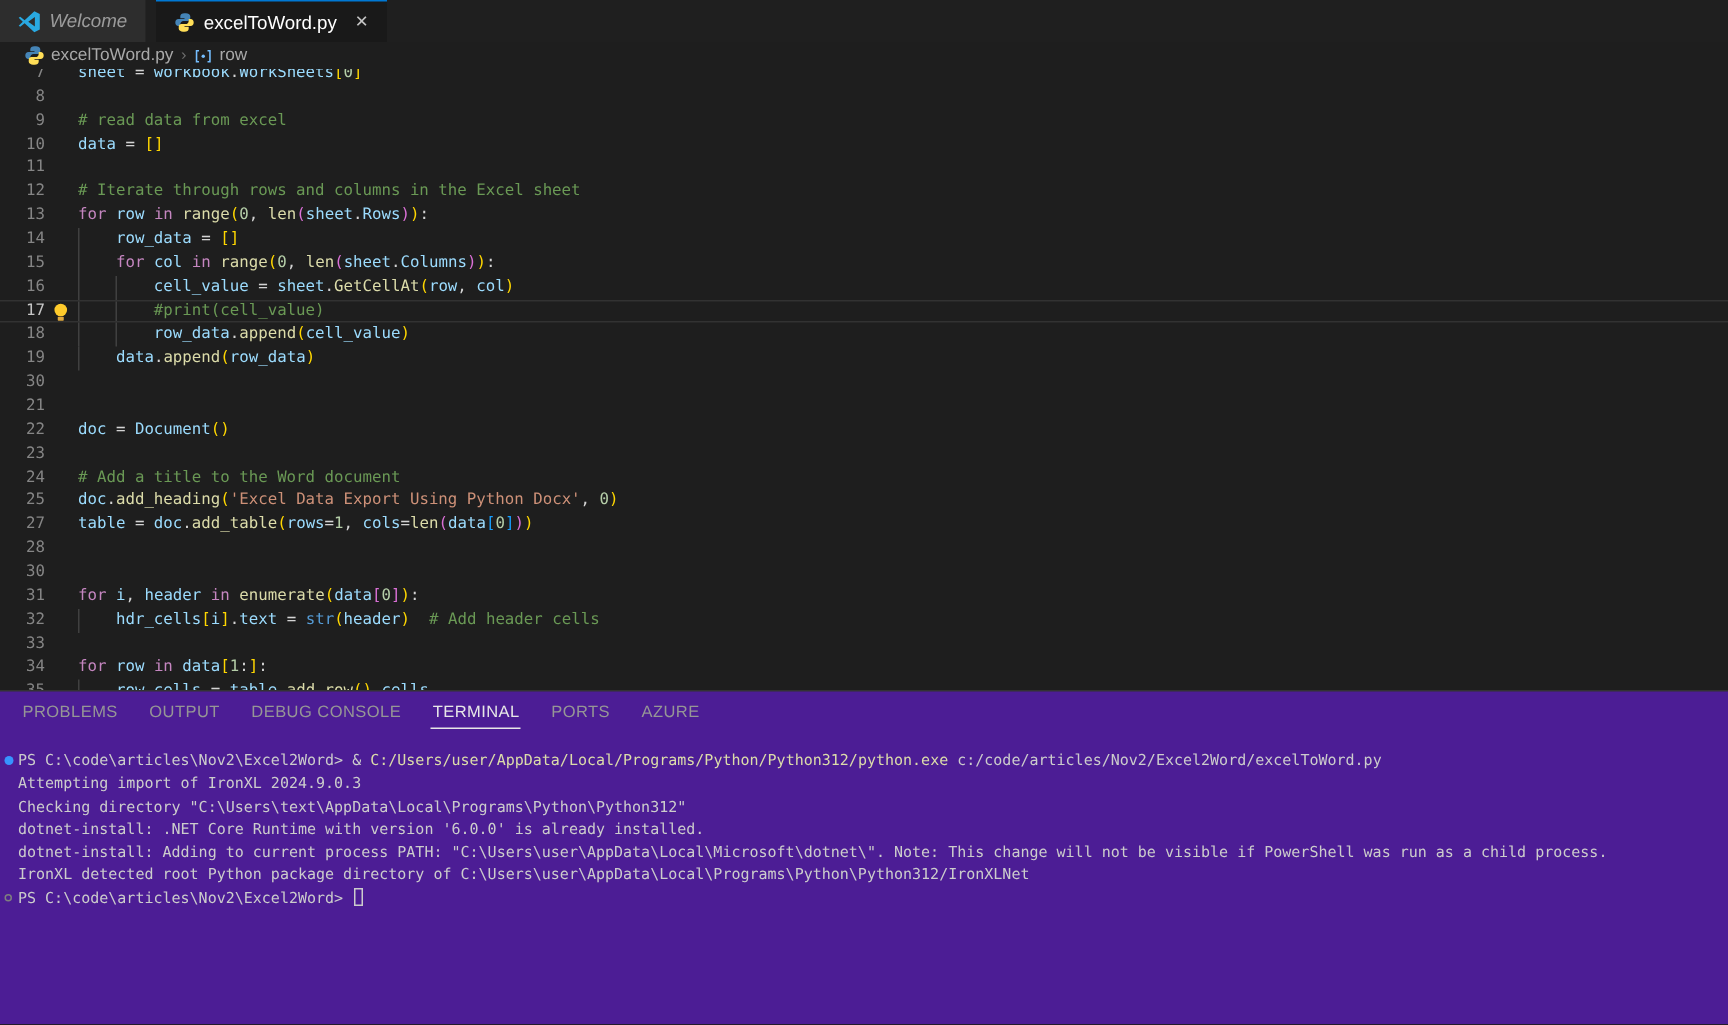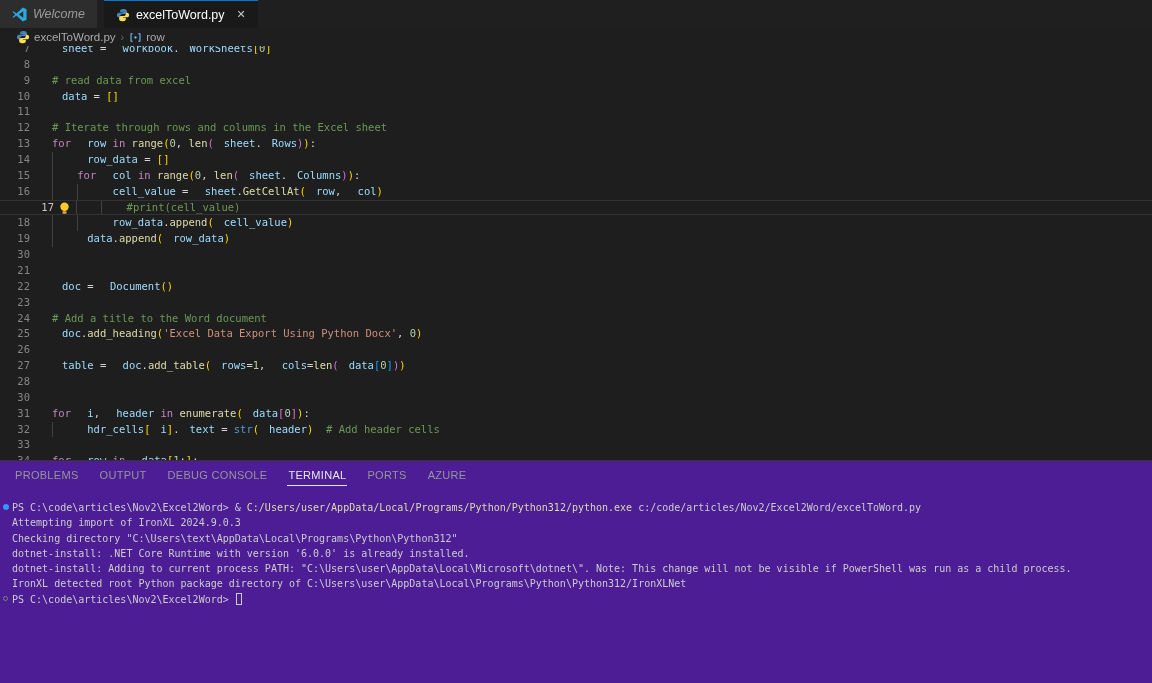--- a/index.html
+++ b/index.html
@@ -27,30 +27,30 @@
   
   #editor {
     position:absolute; top:46px; left:0; right:0; bottom:183px;
     overflow:hidden; background:#1e1e1e;
     font-family:"DejaVu Sans Mono", monospace; font-size:10.5px;
   }
   #code-lines { margin-top:-5px; }
   .code-line { position:relative; display:flex; height:15.86px; line-height:15.86px; white-space:pre; }
   .code-line.current { border-top:1px solid rgba(255,255,255,0.09); border-bottom:1px solid rgba(255,255,255,0.09); height:15.86px; line-height:13.8px; }
   .ln { width:30px; flex:0 0 30px; text-align:right; color:#858585; user-select:none; }
-  .code-line.current .ln { color:#c6c6c6;margin-left:24px; }
+  .code-line.current .ln { color:#c6c6c6; }
   .lcode { position:relative; margin-left:22px; }
   .guide { position:absolute; top:0; bottom:0; width:1px; background:#404040; }
   .bulb { position:absolute; left:-17px; top:1px; }
   .tk-kw  { color:#C586C0; }
   .tk-fn  { color:#DCDCAA; }
   .tk-num { color:#B5CEA8; }
   .tk-str { color:#CE9178; }
   .tk-cmt { color:#6A9955; }
-  .tk-pl  { color:#9CDCFE;margin-left:10px; }
+  .tk-pl  { color:#9CDCFE; }
   .tk-op  { color:#D4D4D4; }
   .tk-cls { color:#569CD6; }
   .tk-b1  { color:#FFD700; }
   .tk-b2  { color:#DA70D6; }
   .tk-b3  { color:#179FFF; }
   .tk-ws  { color:#d4d4d4; }
   
   #panel {
     position:absolute; left:0; right:0; bottom:0; height:223px;
     background:#4c1d95; border-top:1px solid #333333;
@@ -134,21 +134,20 @@
                 <rect x="3.5" y="9.2" width="4" height="2.6" rx="0.5" fill="#e0a93e"></rect>
               </svg></span><span class="tk-ws">        </span><span class="tk-cmt">#print(cell_value)</span></span></div>
         <div class="code-line"><span class="ln">18</span><span class="lcode"><span class="guide" style="left: 0px;"></span><span class="guide" style="left: 25.28px;"></span><span class="tk-ws">        </span><span class="tk-pl">row_data</span><span class="tk-op">.</span><span class="tk-fn">append</span><span class="tk-b1">(</span><span class="tk-pl">cell_value</span><span class="tk-b1">)</span></span></div>
         <div class="code-line"><span class="ln">19</span><span class="lcode"><span class="guide" style="left: 0px;"></span><span class="tk-ws">    </span><span class="tk-pl">data</span><span class="tk-op">.</span><span class="tk-fn">append</span><span class="tk-b1">(</span><span class="tk-pl">row_data</span><span class="tk-b1">)</span></span></div>
         <div class="code-line"><span class="ln">30</span><span class="lcode"></span></div>
         <div class="code-line"><span class="ln">21</span><span class="lcode"></span></div>
         <div class="code-line"><span class="ln">22</span><span class="lcode"><span class="tk-pl">doc</span><span class="tk-op"> = </span><span class="tk-pl">Document</span><span class="tk-b1">()</span></span></div>
         <div class="code-line"><span class="ln">23</span><span class="lcode"></span></div>
         <div class="code-line"><span class="ln">24</span><span class="lcode"><span class="tk-cmt"># Add a title to the Word document</span></span></div>
         <div class="code-line"><span class="ln">25</span><span class="lcode"><span class="tk-pl">doc</span><span class="tk-op">.</span><span class="tk-fn">add_heading</span><span class="tk-b1">(</span><span class="tk-str">'Excel Data Export Using Python Docx'</span><span class="tk-op">, </span><span class="tk-num">0</span><span class="tk-b1">)</span></span></div>
-        <div class="code-line"><span class="ln">26</span><span class="lcode"></span></div>
         <div class="code-line"><span class="ln">27</span><span class="lcode"><span class="tk-pl">table</span><span class="tk-op"> = </span><span class="tk-pl">doc</span><span class="tk-op">.</span><span class="tk-fn">add_table</span><span class="tk-b1">(</span><span class="tk-pl">rows</span><span class="tk-op">=</span><span class="tk-num">1</span><span class="tk-op">, </span><span class="tk-pl">cols</span><span class="tk-op">=</span><span class="tk-fn">len</span><span class="tk-b2">(</span><span class="tk-pl">data</span><span class="tk-b3">[</span><span class="tk-num">0</span><span class="tk-b3">]</span><span class="tk-b2">)</span><span class="tk-b1">)</span></span></div>
         <div class="code-line"><span class="ln">28</span><span class="lcode"></span></div>
         <div class="code-line"><span class="ln">30</span><span class="lcode"></span></div>
         <div class="code-line"><span class="ln">31</span><span class="lcode"><span class="tk-kw">for</span><span class="tk-op"> </span><span class="tk-pl">i</span><span class="tk-op">, </span><span class="tk-pl">header</span><span class="tk-op"> </span><span class="tk-kw">in</span><span class="tk-op"> </span><span class="tk-fn">enumerate</span><span class="tk-b1">(</span><span class="tk-pl">data</span><span class="tk-b2">[</span><span class="tk-num">0</span><span class="tk-b2">]</span><span class="tk-b1">)</span><span class="tk-op">:</span></span></div>
         <div class="code-line"><span class="ln">32</span><span class="lcode"><span class="guide" style="left: 0px;"></span><span class="tk-ws">    </span><span class="tk-pl">hdr_cells</span><span class="tk-b1">[</span><span class="tk-pl">i</span><span class="tk-b1">]</span><span class="tk-op">.</span><span class="tk-pl">text</span><span class="tk-op"> = </span><span class="tk-cls">str</span><span class="tk-b1">(</span><span class="tk-pl">header</span><span class="tk-b1">)</span><span class="tk-op">  </span><span class="tk-cmt"># Add header cells</span></span></div>
         <div class="code-line"><span class="ln">33</span><span class="lcode"></span></div>
         <div class="code-line"><span class="ln">34</span><span class="lcode"><span class="tk-kw">for</span><span class="tk-op"> </span><span class="tk-pl">row</span><span class="tk-op"> </span><span class="tk-kw">in</span><span class="tk-op"> </span><span class="tk-pl">data</span><span class="tk-b1">[</span><span class="tk-num">1</span><span class="tk-op">:</span><span class="tk-b1">]</span><span class="tk-op">:</span></span></div>
         <div class="code-line"><span class="ln">35</span><span class="lcode"><span class="guide" style="left: 0px;"></span><span class="tk-ws">    </span><span class="tk-pl">row_cells</span><span class="tk-op"> = </span><span class="tk-pl">table</span><span class="tk-op">.</span><span class="tk-fn">add_row</span><span class="tk-b1">()</span><span class="tk-op">.</span><span class="tk-pl">cells</span></span></div>
       </div>
   </div>

